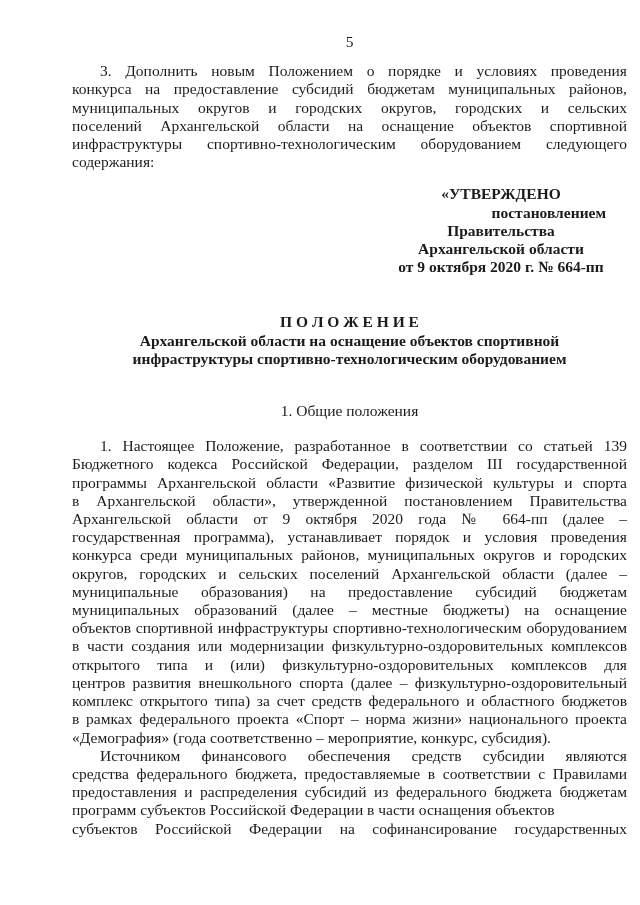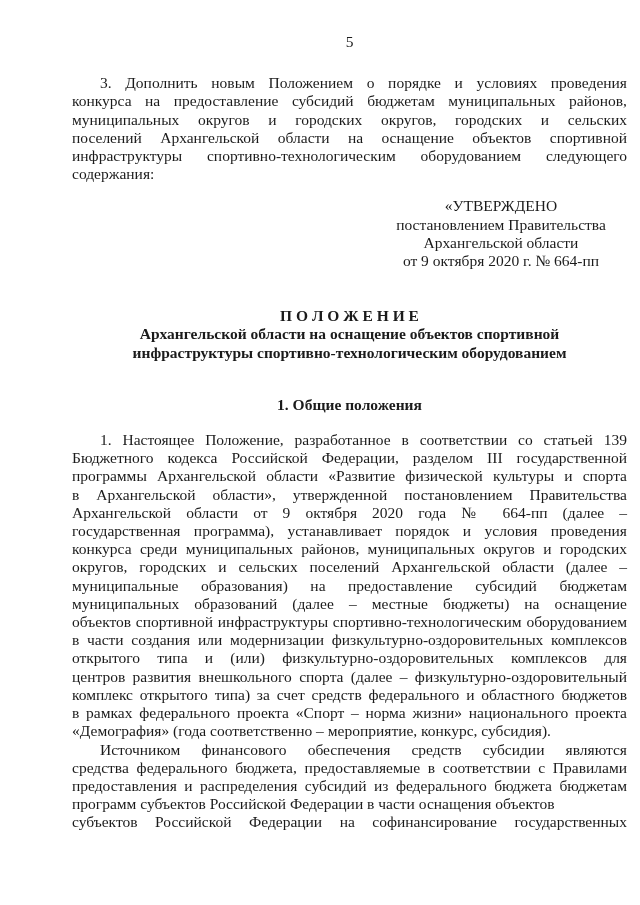--- a/index.html
+++ b/index.html
@@ -32,40 +32,41 @@
     text-align-last: left;
   }
   .indent-first .ln:first-child {
     text-indent: 28px;
   }
   .page-number {
     text-align: center;
     line-height: 18.2px;
   }
   .intro {
-    margin-top: 23px;
+    margin-top: 11px;
   }
   .approval {
     margin-top: 14px;
     width: 210px;
     margin-left: auto;
     margin-right: 21px;
   }
   .approval .ln,
   .doc-title .ln {
-    text-align: left;
+    text-align: right;
     text-align-last: center;
+    font-weight: bold;
   }
   .doc-title {
     margin-top: 37px;
     font-weight: bold;
   }
   .section-heading {
     margin-top: 34px;
-    font-weight: bold;
+    font-weight: normal;
     text-align: center;
     line-height: 18.2px;
   }
   .body-first {
     margin-top: 17px;
   }
 </style>
 </head>
 <body>
 

